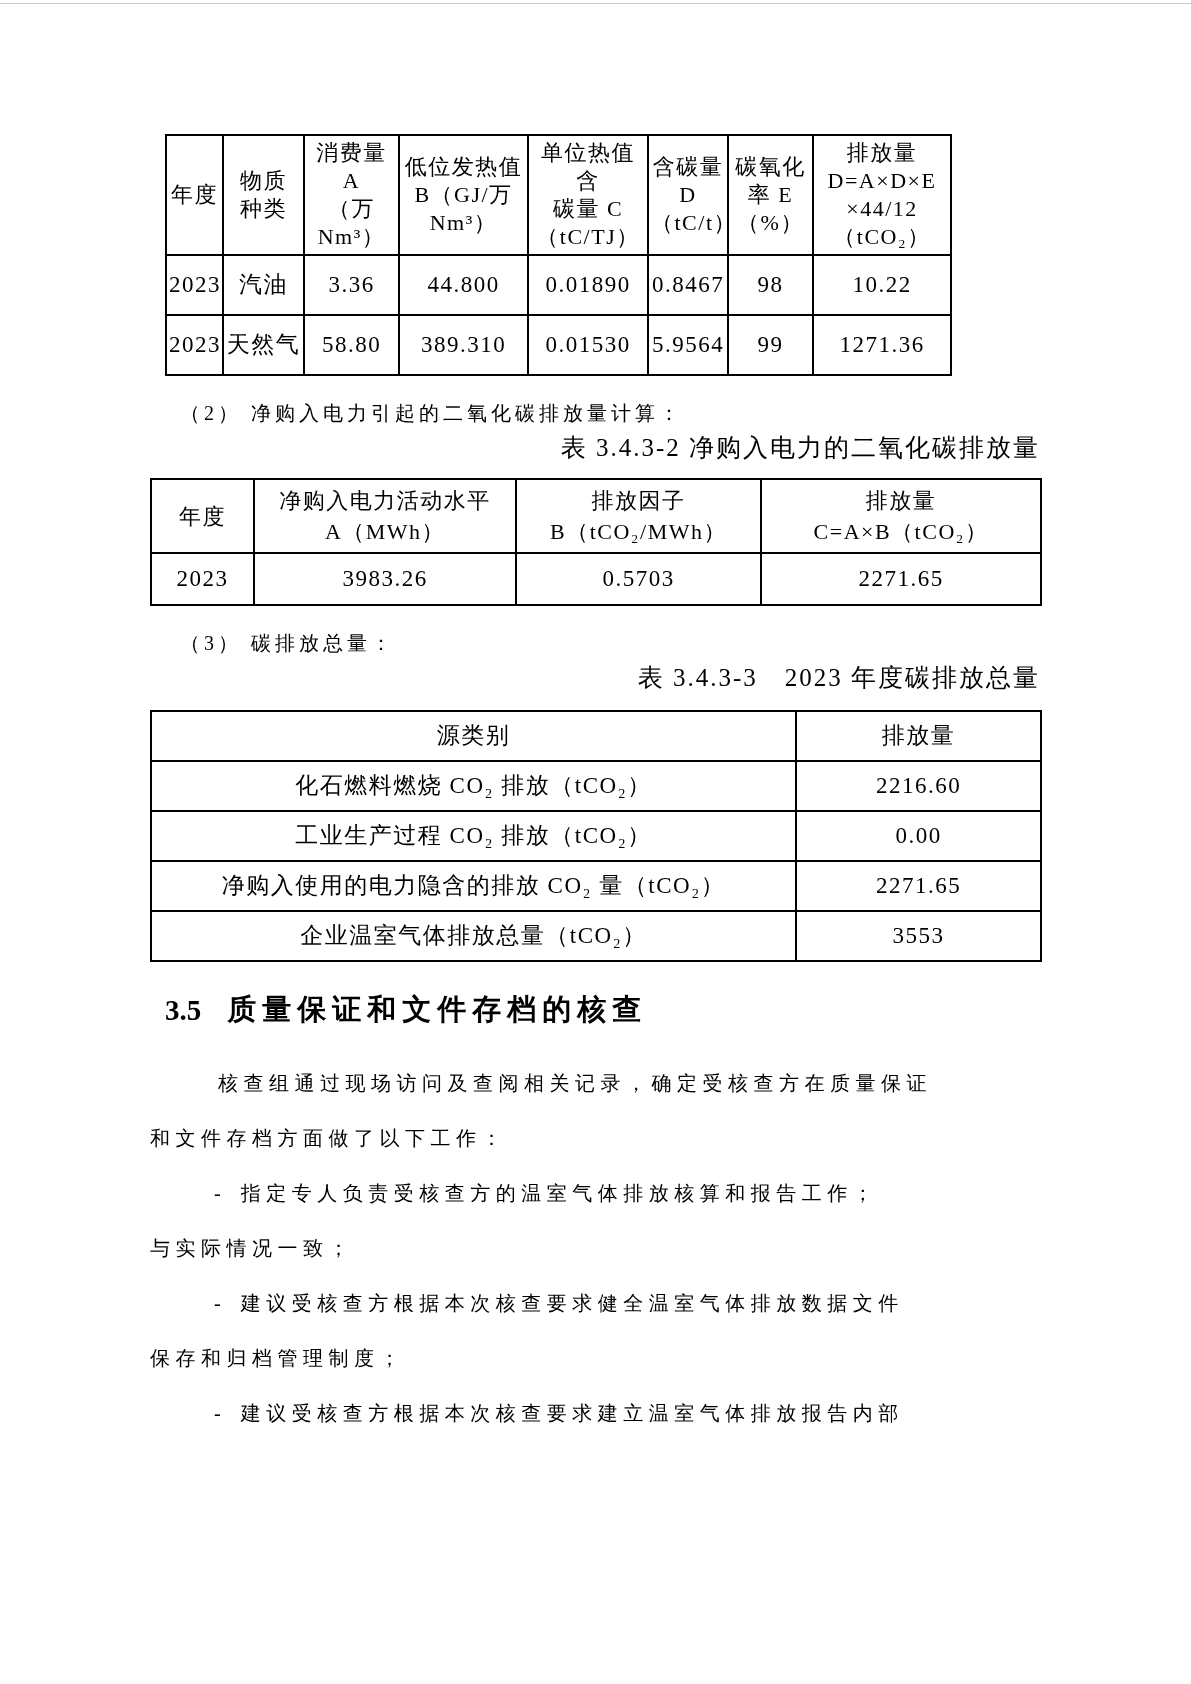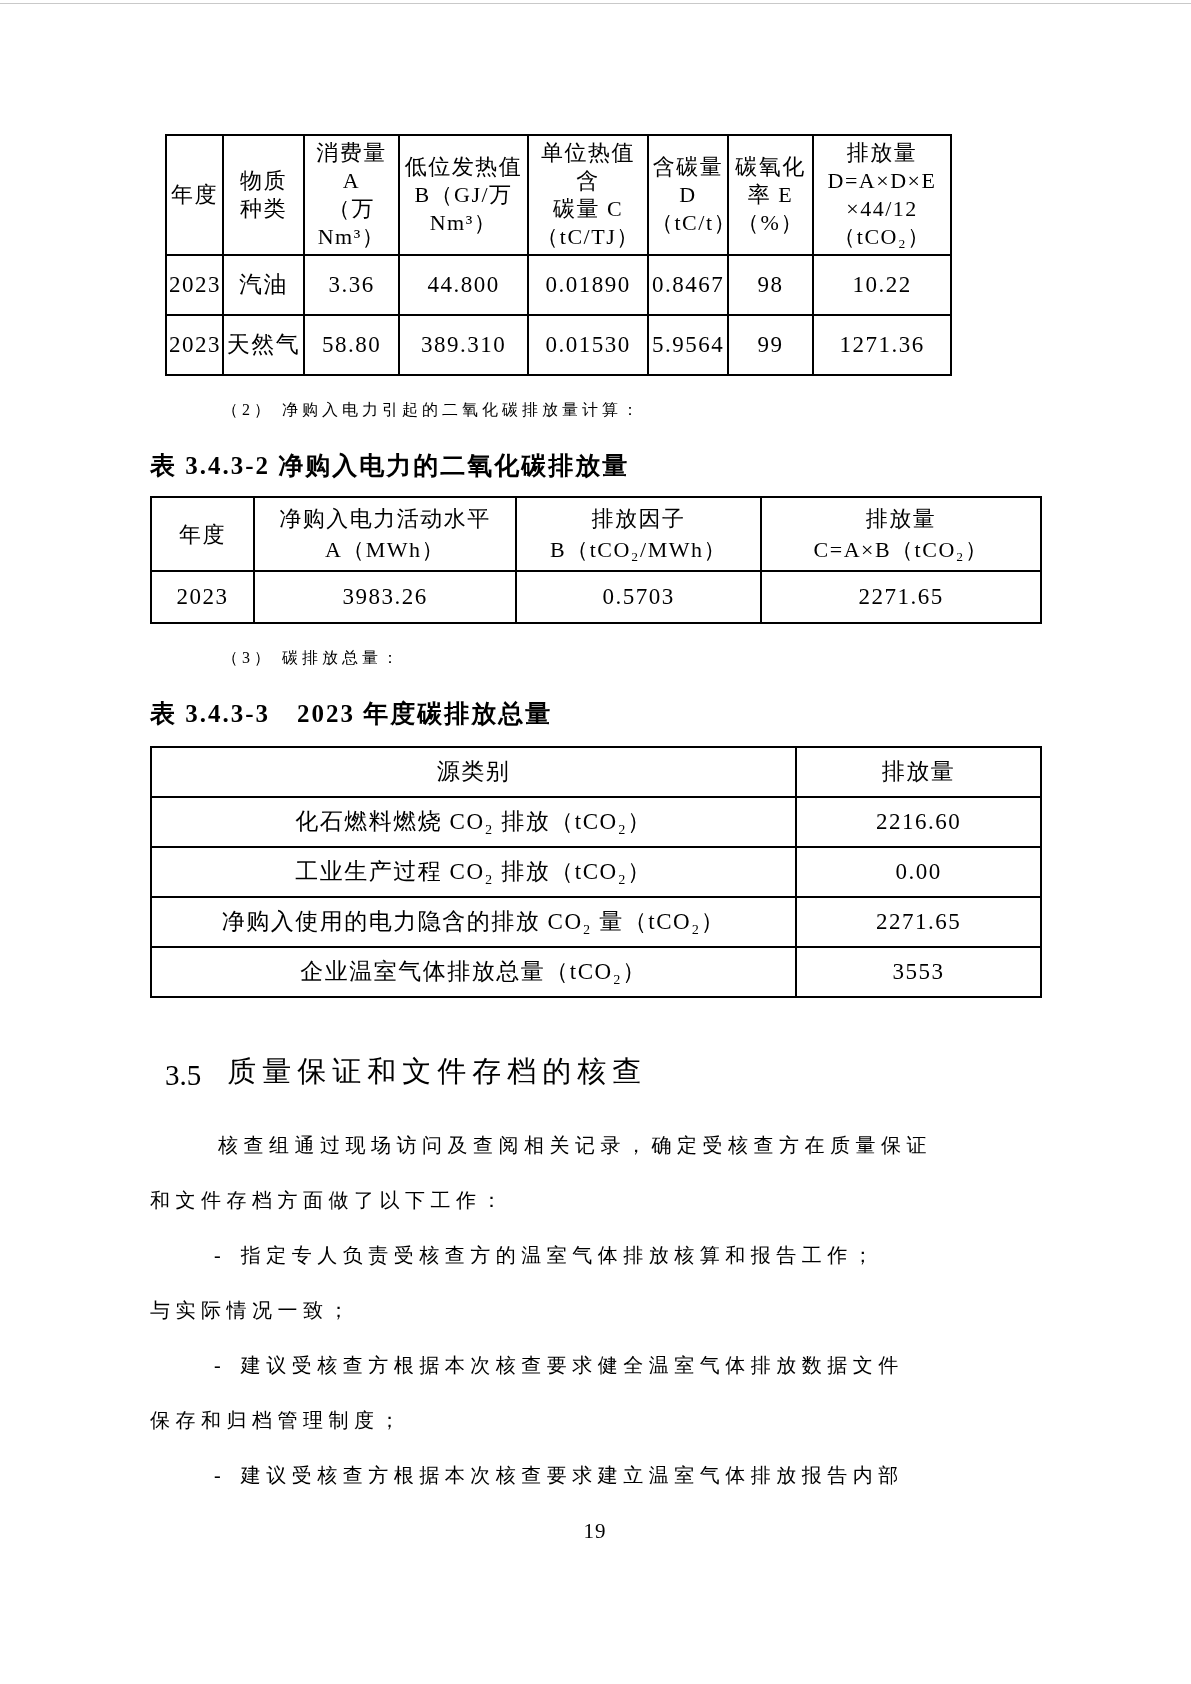--- a/index.html
+++ b/index.html
@@ -22,25 +22,25 @@
   .tbl-fuel .data-row td{height:52px;font-size:23px;}
 
   .tbl-wide{width:890px;}
   .tbl-elec{margin-top:14px;}
   .tbl-elec .hdr td{height:66px;line-height:31px;}
   .tbl-elec .data-row td{height:44px;font-size:23px;}
 
   .tbl-total{margin-top:16px;padding-left:22px;}
   .tbl-total td{height:42px;font-size:23px;}
 
-  .p-label{font-size:16px;letter-spacing:4px;margin:24px 0 0 72px;}
-  .caption{font-size:25px;font-weight:bold;letter-spacing:2px;text-align:left;margin-top:28px;}
+  .p-label{font-size:20px;letter-spacing:4px;margin:24px 0 0 30px;}
+  .caption{font-size:25px;font-weight:normal;letter-spacing:2px;text-align:right;margin-top:4px;}
 
-  .sec-heading{display:flex;align-items:flex-end;gap:26px;margin:54px 0 0 15px;
-    font-size:29px;font-weight:normal;}
+  .sec-heading{display:flex;align-items:center;gap:26px;margin:28px 0 0 15px;
+    font-size:29px;font-weight:bold;}
   .sec-heading .num{letter-spacing:0;}
   .sec-heading .ttl{letter-spacing:6px;}
 
   .body-text{margin-top:26px;font-size:20px;}
   .body-line{height:55px;line-height:55px;letter-spacing:5.5px;white-space:nowrap;}
   .body-line.first{padding-left:68px;}
   .body-line.bullet{padding-left:64px;}
   .body-line .dash{display:inline-block;margin-right:20px;letter-spacing:0;}
 
   .page-number{margin-top:16px;text-align:center;font-size:21px;letter-spacing:1px;}
@@ -181,16 +181,15 @@
     <div class="body-text">
       <div class="body-line first">核查组通过现场访问及查阅相关记录，确定受核查方在质量保证</div>
       <div class="body-line">和文件存档方面做了以下工作：</div>
       <div class="body-line bullet"><span class="dash">-</span><span>指定专人负责受核查方的温室气体排放核算和报告工作；</span></div>
       <div class="body-line">与实际情况一致；</div>
       <div class="body-line bullet"><span class="dash">-</span><span>建议受核查方根据本次核查要求健全温室气体排放数据文件</span></div>
       <div class="body-line">保存和归档管理制度；</div>
       <div class="body-line bullet"><span class="dash">-</span><span>建议受核查方根据本次核查要求建立温室气体排放报告内部</span></div>
     </div>
 
-    <div class="page-number">19</div>
 
   </div>
 </div>
 
 </body></html>

